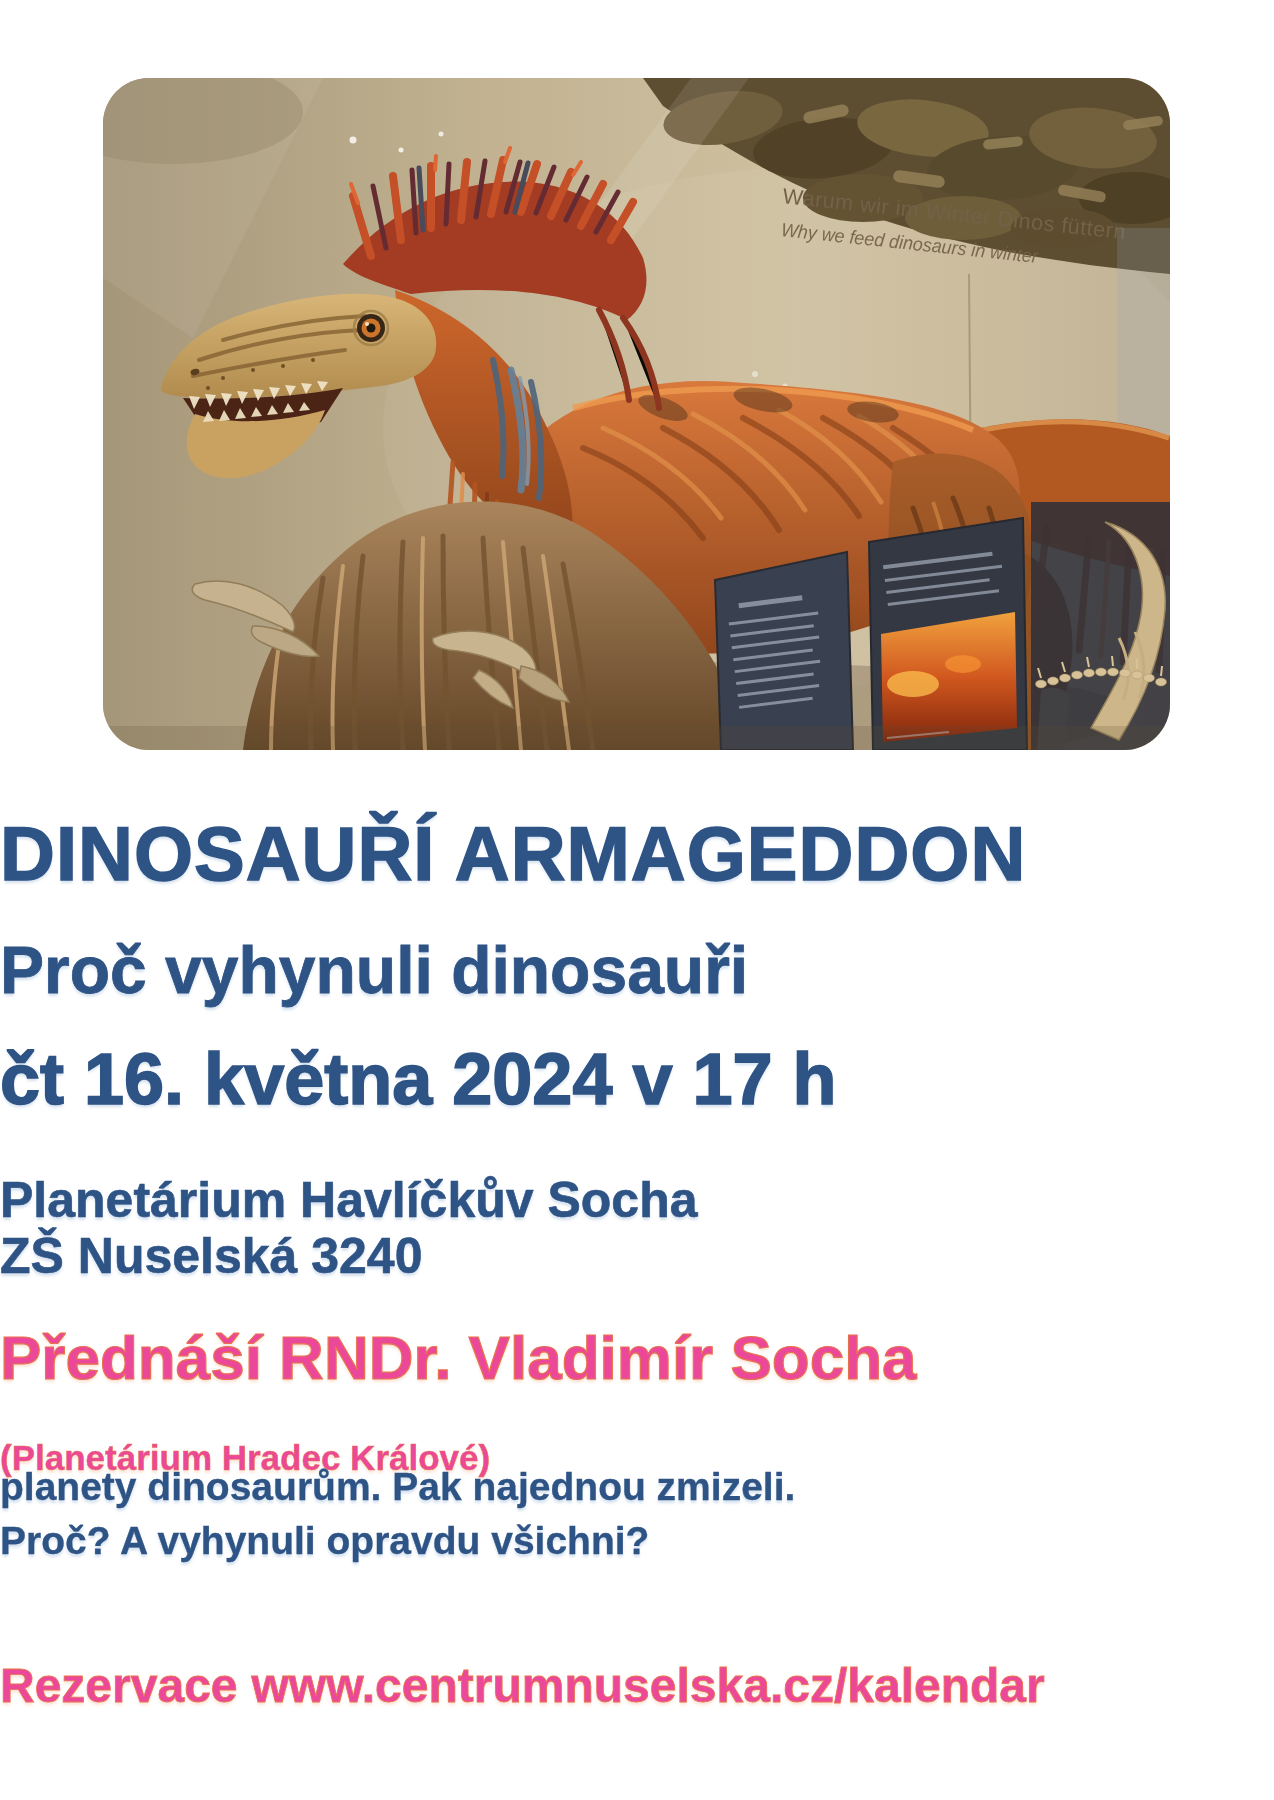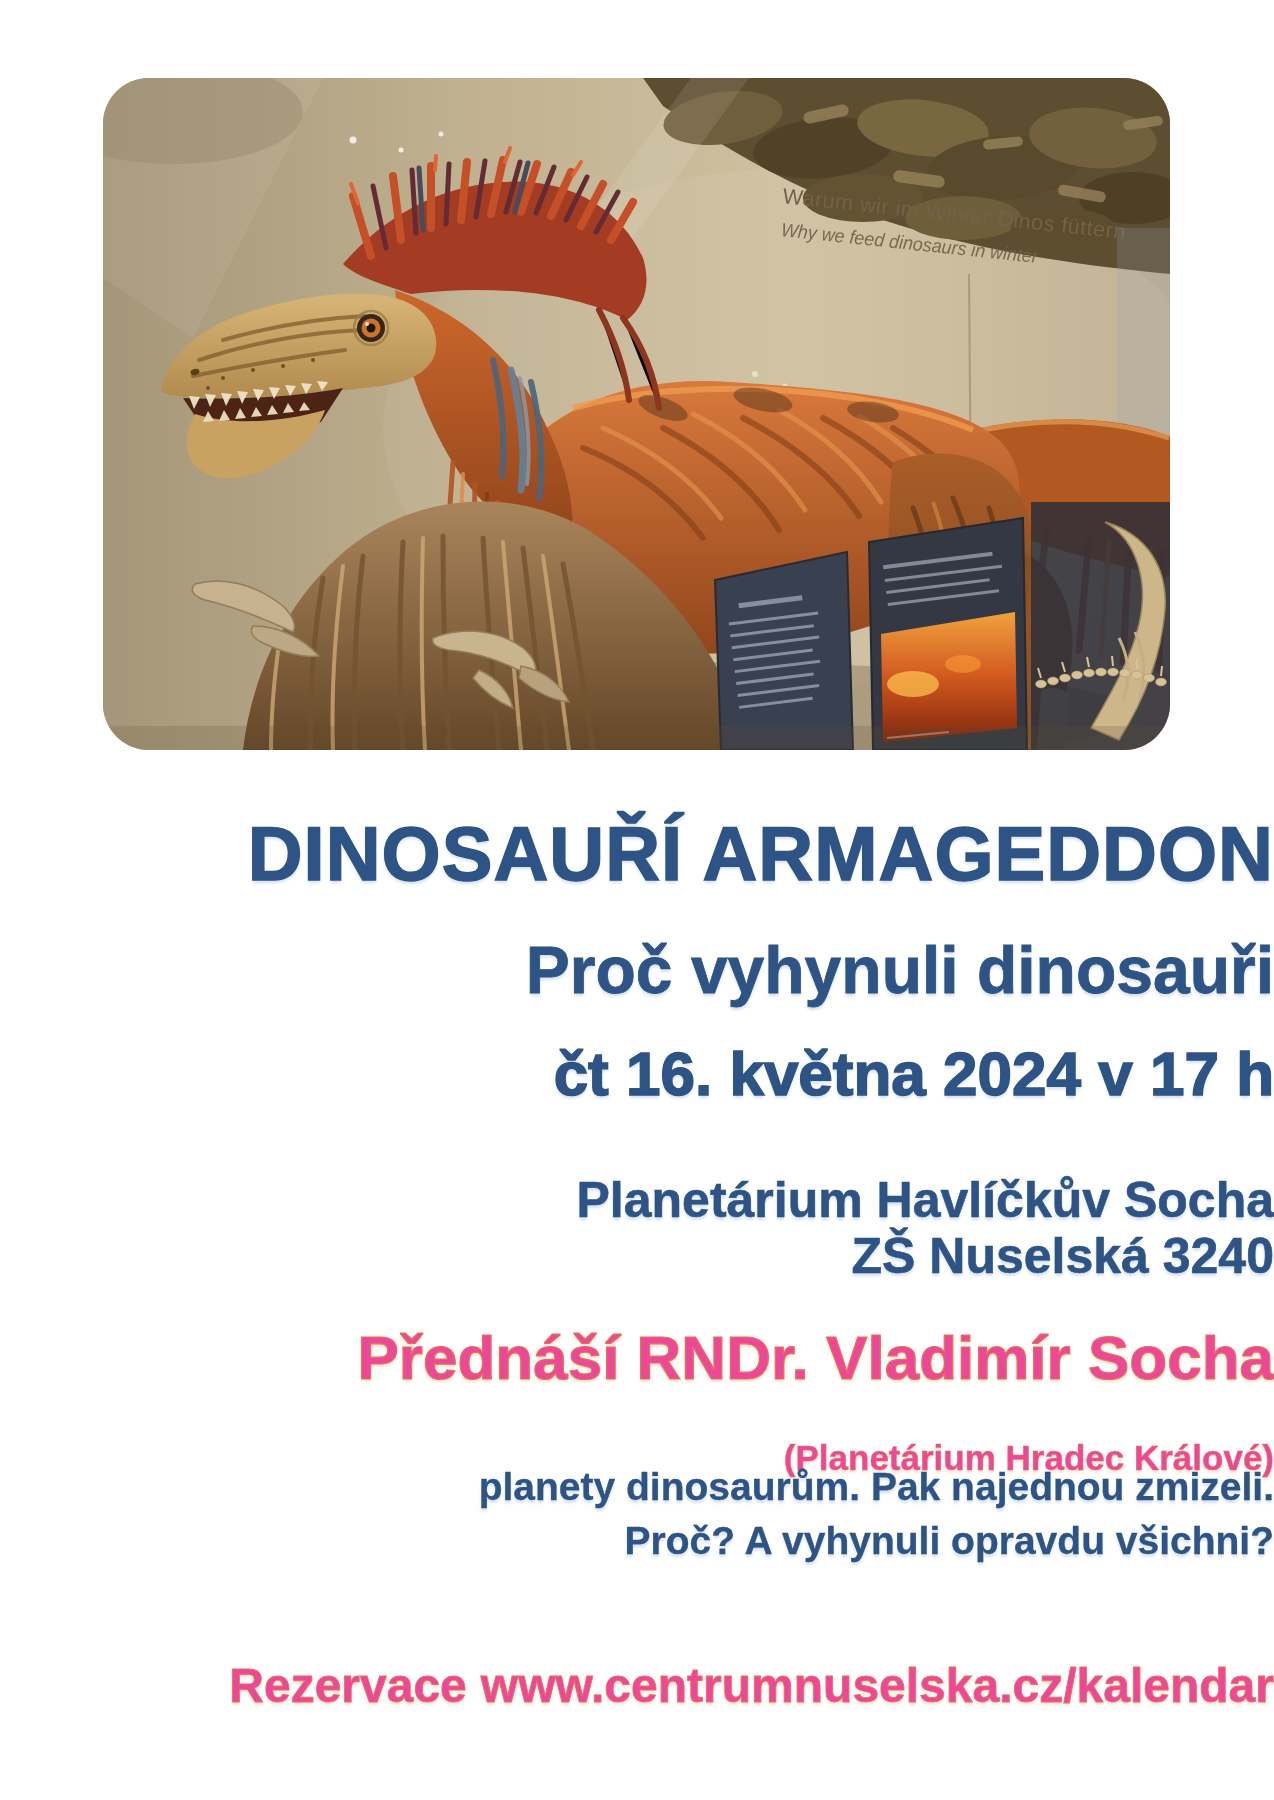--- a/index.html
+++ b/index.html
@@ -6,26 +6,26 @@
   body{
     width:1274px;height:1800px;background:#ffffff;position:relative;
     font-family:"Liberation Sans", sans-serif;overflow:hidden;
   }
   .poster{position:absolute;inset:0;}
   .photo{
     position:absolute;left:103px;top:78px;width:1067px;height:672px;
     border-radius:46px;overflow:hidden;background:#c3b597;
   }
   .photo svg{display:block;width:100%;height:100%;}
-  .line{position:absolute;left:0;width:100%;text-align:right;white-space:nowrap;}
+  .line{position:absolute;left:0;width:100%;text-align:left;white-space:nowrap;}
   .blue{color:#2e5385;text-shadow:0 3px 3px rgba(150,180,215,.40);}
   .orange{color:#ec4899;text-shadow:0 3px 3px rgba(240,170,130,.30);}
   .title{top:810px;font-size:76px;font-weight:700;letter-spacing:1px;-webkit-text-stroke:1.5px #2e5385;}
   .subtitle{top:904px;font-size:66px;font-weight:700;margin-top:28px;-webkit-text-stroke:0.8px #2e5385;}
-  .datetime{top:1038px;font-size:62px;font-weight:700;-webkit-text-stroke:1.6px #2e5385;}
+  .datetime{top:1038px;font-size:72px;font-weight:700;-webkit-text-stroke:1.6px #2e5385;}
   .venue{top:1172px;font-size:50px;font-weight:700;line-height:56px;-webkit-text-stroke:0.6px #2e5385;}
   .speaker{top:1322px;font-size:62px;font-weight:700;-webkit-text-stroke:1.2px #e8724a;}
   .affil{top:1438px;font-size:35px;font-weight:700;-webkit-text-stroke:0.5px #e8724a;}
   .desc{top:1460px;font-size:39px;font-weight:700;line-height:54px;-webkit-text-stroke:0.3px #2e5385;}
   .reserve{top:1658px;font-size:48px;font-weight:700;-webkit-text-stroke:0.8px #e8724a;}
   .reserve .url{margin-left:14px;}
 </style>
 </head>
 <body>
 

